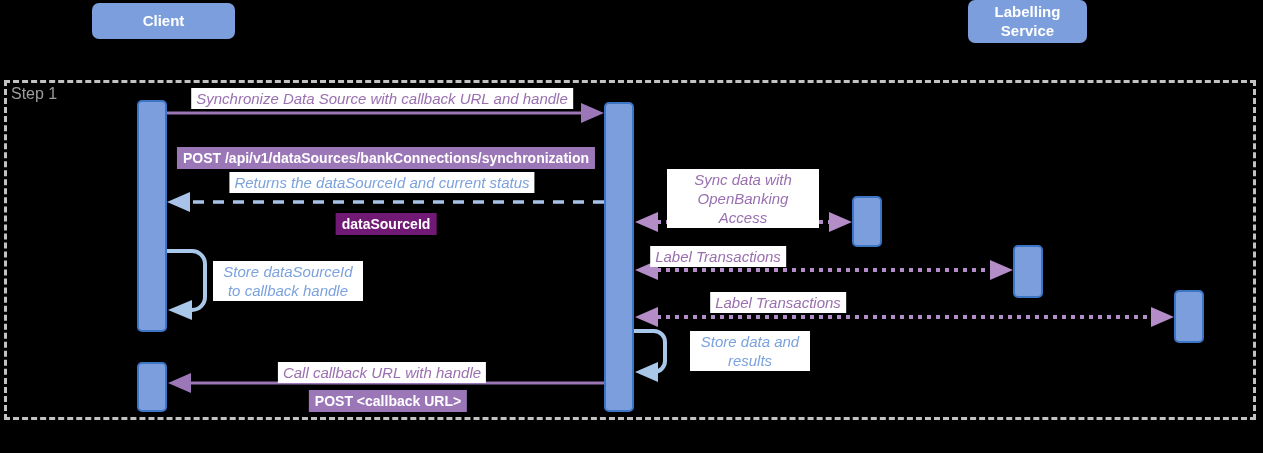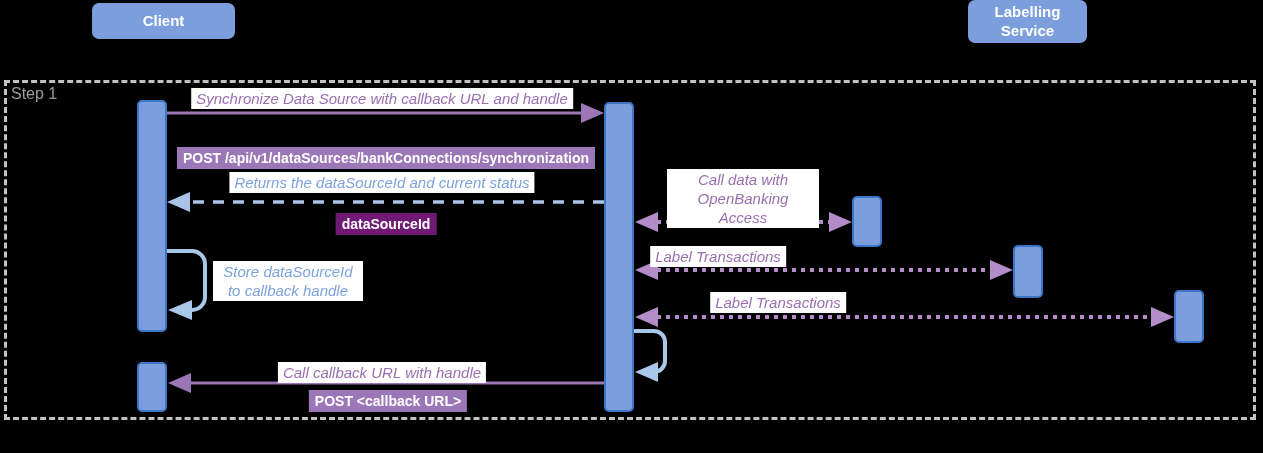--- a/index.html
+++ b/index.html
@@ -109,25 +109,26 @@
       <polygon points="191,373 168,383 191,393" fill="#9C77B8"></polygon>
     </g>
   </svg>
 
   <div class="msg-label" style="left:382px; top:88px;">Synchronize Data Source with callback URL and handle</div>
   <div class="badge purple" style="left:386px; top:130px;margin-top:17px;">POST /api/v1/dataSources/bankConnections/synchronization</div>
 
   <div class="msg-label blue" style="left:382px; top:172px;">Returns the dataSourceId and current status</div>
   <div class="badge blue" style="left:386px; top:213px;">dataSourceId</div>
 
-  <div class="msg-label wrap" style="left:743px; top:169px; width:142px;">Call data with OpenBanking Access</div>
+  <div class="msg-label wrap" style="left:743px; top:169px; width:142px;">Sync data with OpenBanking Access</div>
 
   <div class="msg-label" style="left:718px; top:246px;">Label Transactions</div>
 
   <div class="msg-label" style="left:778px; top:292px;">Label Transactions</div>
 
   <div class="msg-label blue wrap" style="left:288px; top:261px; width:140px;">Store dataSourceId to callback handle</div>
 
+  <div class="msg-label blue wrap" style="left:750px; top:331px; width:110px;">Store data and results</div>
 
   <div class="msg-label" style="left:382px; top:362px;">Call callback URL with handle</div>
   <div class="badge purple" style="left:388px; top:390px;">POST &lt;callback URL&gt;</div>
 
 </div>
 
 </body></html>

